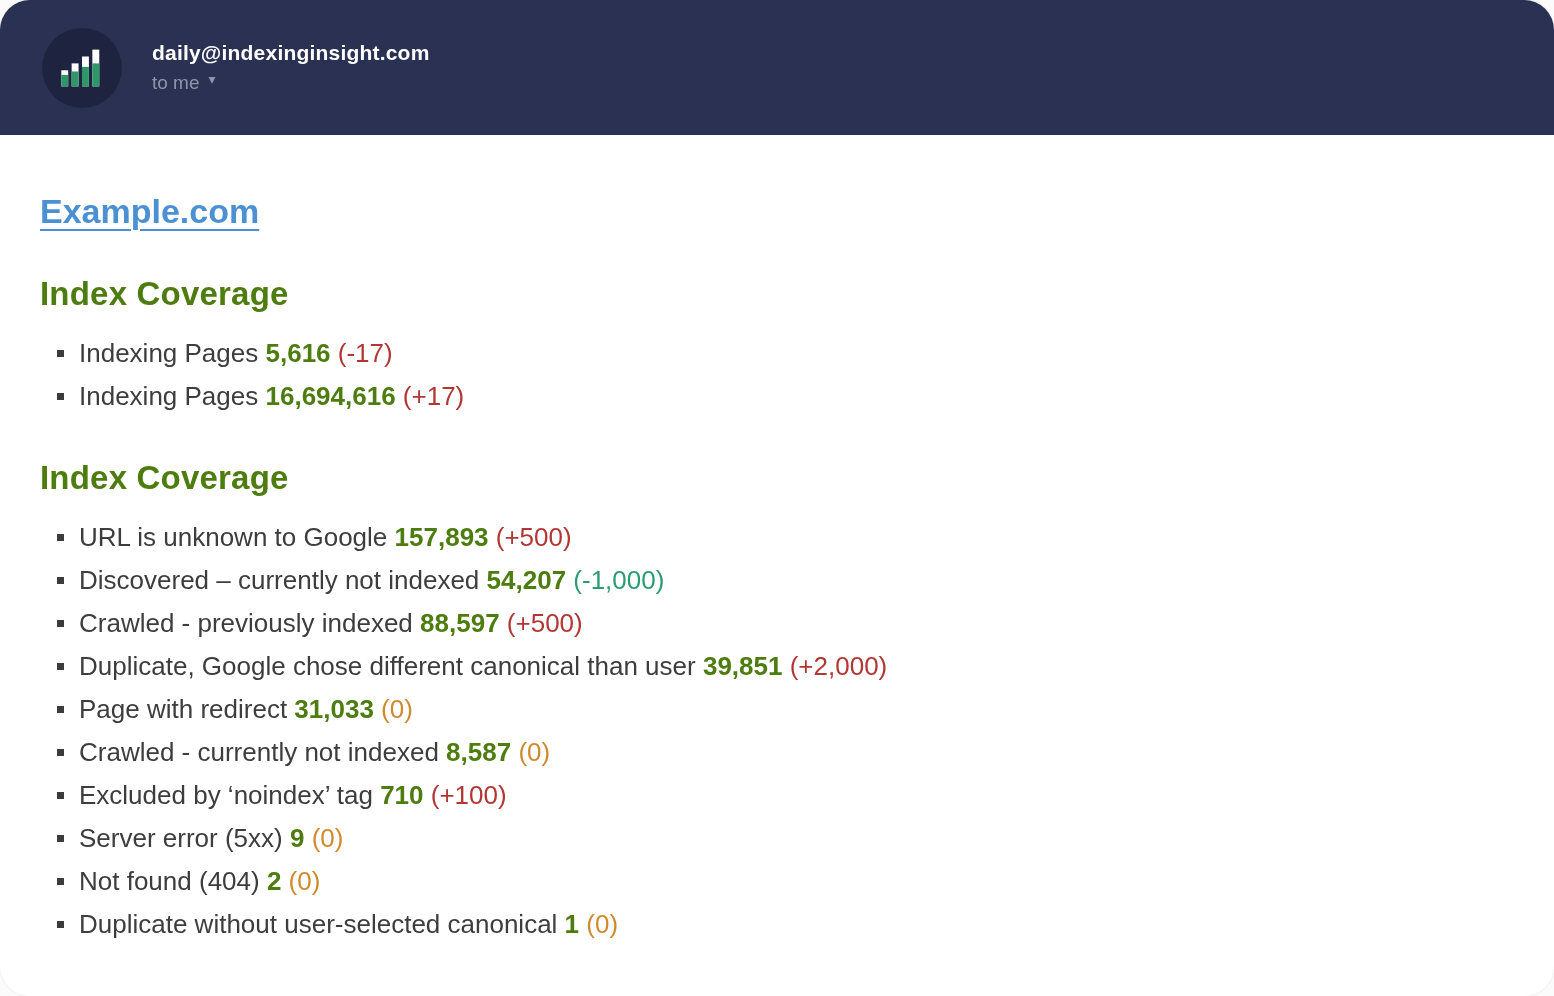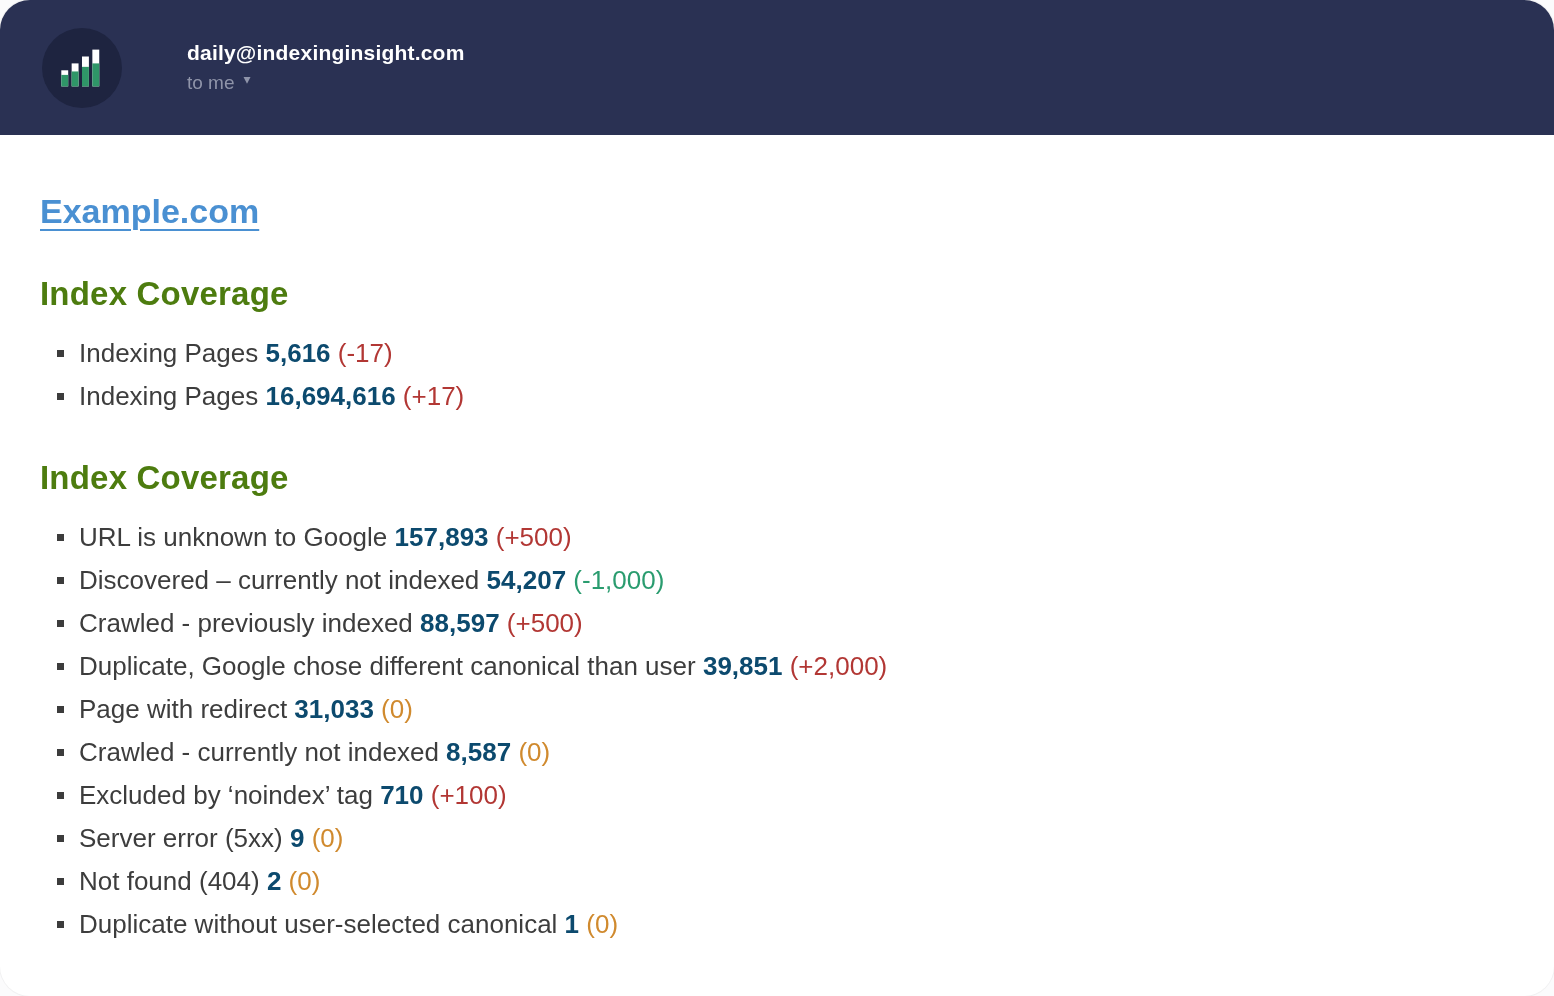--- a/index.html
+++ b/index.html
@@ -28,21 +28,20 @@
     display:flex;flex-direction:column;
   }
   
   .email-header{
     height:135px;
     background:var(--navy);
     display:flex;
     align-items:center;
     padding:0 42px;
     flex-shrink:0;
-    gap:35px;
   }
   .avatar{
     width:80px;height:80px;
     border-radius:50%;
     background:var(--avatar-navy);
     display:flex;align-items:center;justify-content:center;
     flex-shrink:0;
   }
   .avatar svg{width:46px;height:46px;display:block;}
   .sender-block{margin-left:30px;display:flex;flex-direction:column;gap:7px;}
@@ -95,21 +94,21 @@
     color:var(--text);
     margin-bottom:14px;
   }
   ul.stats li::before{
     content:"";
     position:absolute;
     left:17px;top:11px;
     width:7px;height:7px;
     background:#3c3c3c;
   }
-  .stat-value{font-weight:700;color:#0c4a6e;}
+  .stat-value{font-weight:700;color:#4d7c0f;}
   .delta[data-color="red"]{color:var(--red);}
   .delta[data-color="green"]{color:var(--green);}
   .delta[data-color="orange"]{color:var(--orange);}
 </style>
 </head>
 <body>
 
 <div class="card">
 
   <div class="email-header">

